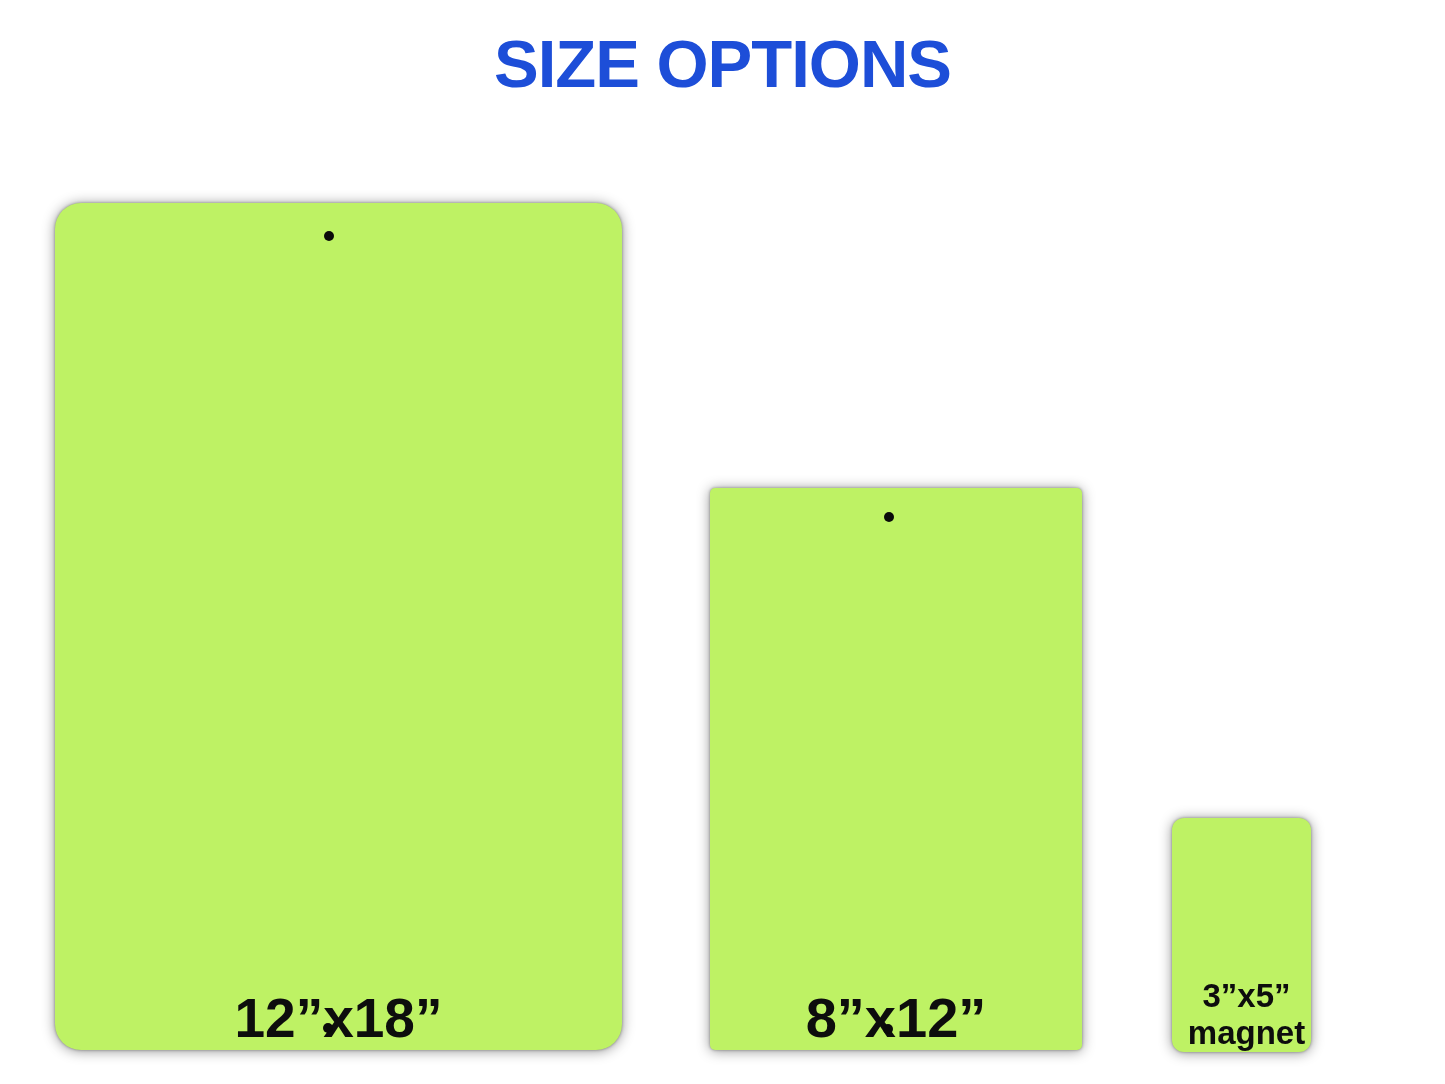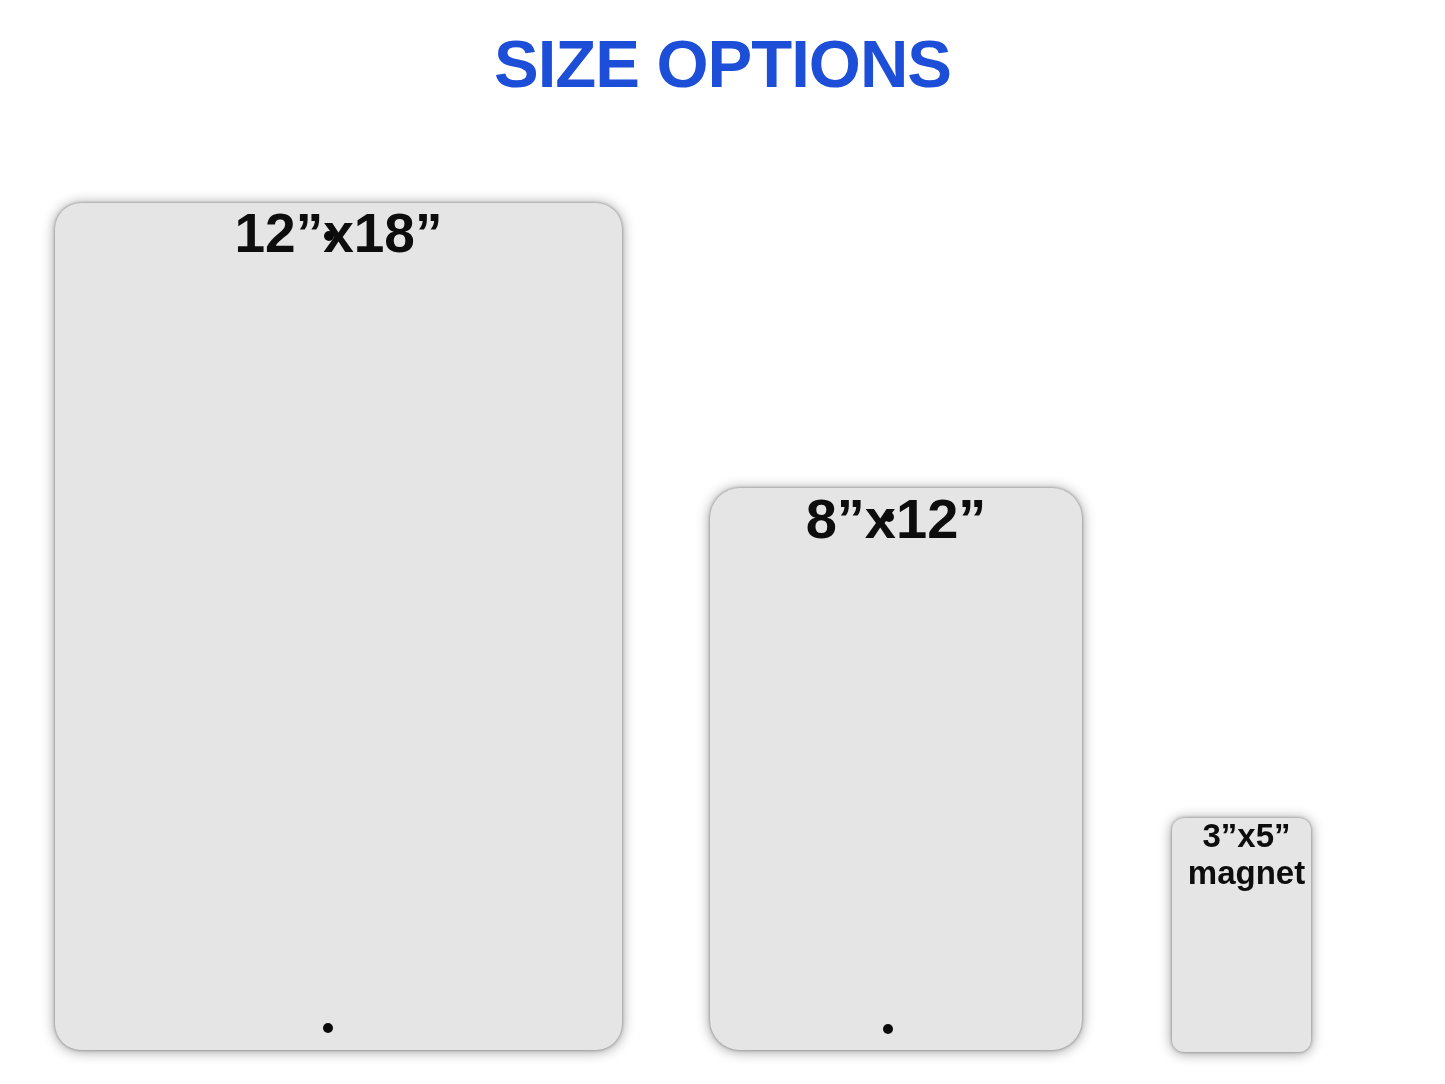--- a/index.html
+++ b/index.html
@@ -23,39 +23,39 @@
     text-align: center;
     font-size: 67px;
     font-weight: bold;
     letter-spacing: -1px;
     line-height: 1;
     color: #1d4ed8;
     margin: 0;
   }
   .sign {
     position: absolute;
-    background: #e5e5e5;
+    background: #bef264;
     box-shadow: 0 0 3px rgba(0,0,0,0.38), 0 1px 13px rgba(0,0,0,0.42);
     display: flex;
-    align-items: flex-start;
+    align-items: flex-end;
     justify-content: center;
   }
   .sign-large {
     left: 55px;
     top: 203px;
     width: 567px;
     height: 847px;
     border-radius: 26px;
   }
   .sign-medium {
     left: 710px;
     top: 488px;
     width: 372px;
     height: 562px;
-    border-radius: 30px;
+    border-radius: 5px;
   }
   .sign-magnet {
     left: 1172px;
     top: 818px;
     width: 139px;
     height: 234px;
     border-radius: 12px;
   }
   .sign-label {
     font-weight: bold;

